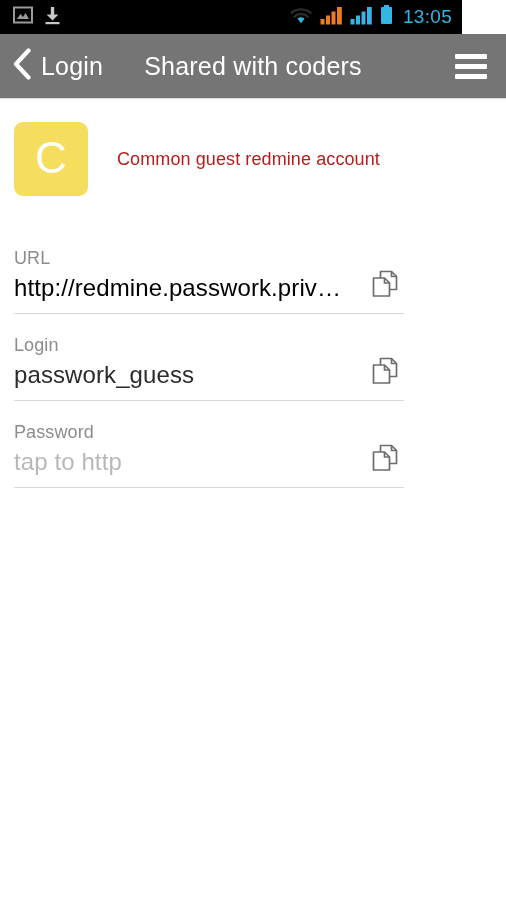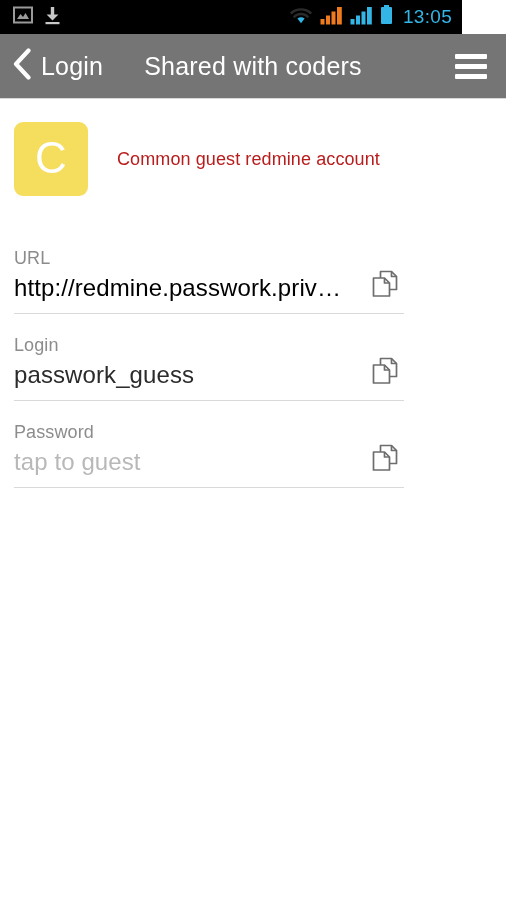--- a/index.html
+++ b/index.html
@@ -203,21 +203,21 @@
           <path d="M10.5 2.5 L21.5 2.5 L26.5 7.5 L26.5 20.5 L10.5 20.5 Z" fill="#ffffff" stroke="#6d6d6d" stroke-width="1.7" stroke-linejoin="round"></path>
           <path d="M21.5 2.5 L21.5 7.5 L26.5 7.5" fill="none" stroke="#6d6d6d" stroke-width="1.7" stroke-linejoin="round"></path>
           <path d="M3.5 9 L14.5 9 L19.5 14 L19.5 27 L3.5 27 Z" fill="#ffffff" stroke="#6d6d6d" stroke-width="1.7" stroke-linejoin="round"></path>
           <path d="M14.5 9 L14.5 14 L19.5 14" fill="none" stroke="#6d6d6d" stroke-width="1.7" stroke-linejoin="round"></path>
         </svg>
       </div>
     </div>
 
     <div class="field">
       <div class="field-label">Password</div>
-      <div class="field-value v-placeholder">tap to guest</div>
+      <div class="field-value v-placeholder">tap to http</div>
       <div class="copy-btn">
         <svg width="30" height="30" viewBox="0 0 30 30">
           <path d="M10.5 2.5 L21.5 2.5 L26.5 7.5 L26.5 20.5 L10.5 20.5 Z" fill="#ffffff" stroke="#6d6d6d" stroke-width="1.7" stroke-linejoin="round"></path>
           <path d="M21.5 2.5 L21.5 7.5 L26.5 7.5" fill="none" stroke="#6d6d6d" stroke-width="1.7" stroke-linejoin="round"></path>
           <path d="M3.5 9 L14.5 9 L19.5 14 L19.5 27 L3.5 27 Z" fill="#ffffff" stroke="#6d6d6d" stroke-width="1.7" stroke-linejoin="round"></path>
           <path d="M14.5 9 L14.5 14 L19.5 14" fill="none" stroke="#6d6d6d" stroke-width="1.7" stroke-linejoin="round"></path>
         </svg>
       </div>
     </div>
 

